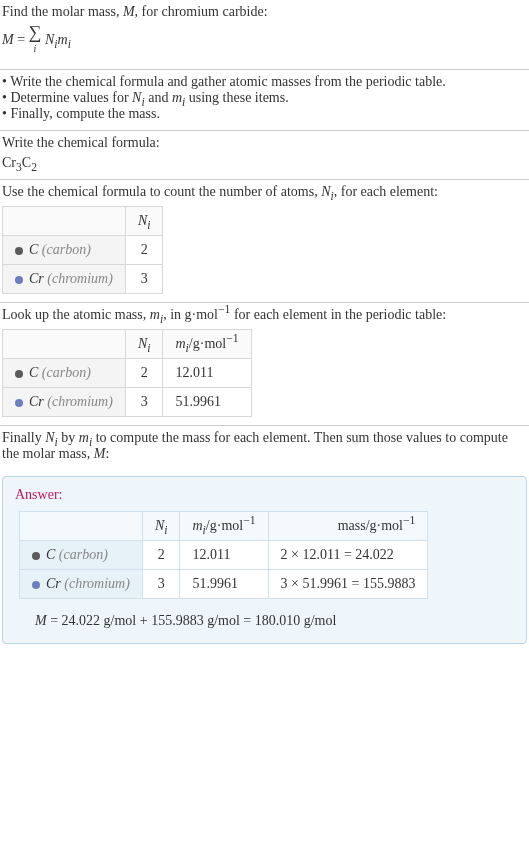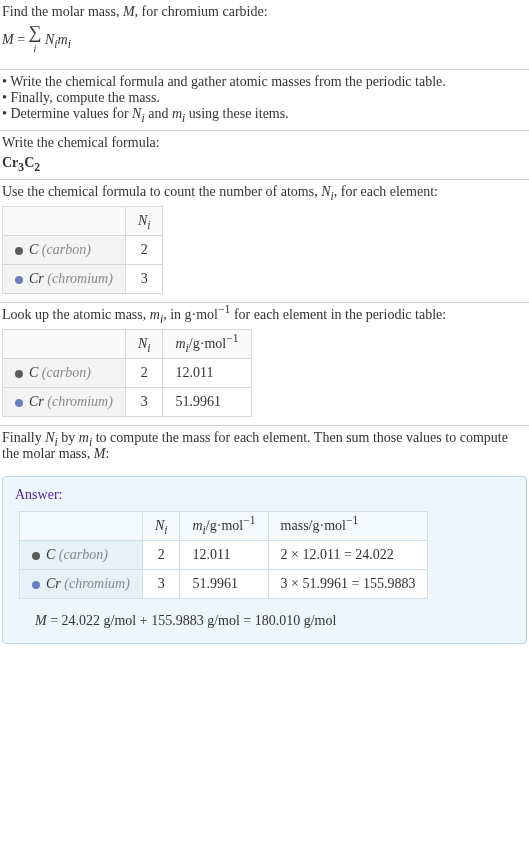--- a/index.html
+++ b/index.html
@@ -33,21 +33,21 @@
 }
 table.data th, table.data td {
   border: 1px solid #d8d8d8;
   padding: 6px 12px;
   text-align: left;
   font-weight: normal;
   background: #fff;
 }
 table.data th {
   background: #fafafa;
-  text-align: left;
+  text-align: right;
 }
 table.data td.num { text-align: center; }
 .elem-dot {
   display: inline-block;
   width: 8px; height: 8px;
   border-radius: 50%;
   margin-right: 6px;
   vertical-align: middle;
 }
 .elem-dot.c { background: #5b5b5b; }
@@ -62,21 +62,21 @@
   font-weight: normal;
 }
 .answer-box {
   border: 1px solid #b8d4e8;
   background: #eef6fb;
   border-radius: 4px;
   margin: 6px 2px;
   padding: 10px 12px 14px 12px;
 }
 .answer-box .alabel {
-  color: #4c1d95;
+  color: #be185d;
   margin-bottom: 8px;
 }
 .answer-box table.data th,
 .answer-box table.data td {
   border: 1px solid #cfe0ec;
 }
 .answer-box table.data th {
   background: #f3f9fc;
 }
 .answer-box .elem-row td:first-child {
@@ -104,30 +104,30 @@
       <span class="sum-sym">∑</span><br>
       <span class="under">i</span>
     </span>
     <span>N</span><sub>i</sub><span>m</span><sub>i</sub>
   </div>
 </div>
 <hr class="divider">
 
 <div class="section">
   <div>• Write the chemical formula and gather atomic masses from the periodic table.</div>
+  <div>
+    <span>• Determine values for </span><i><span>N</span><sub>i</sub></i><span> and </span><i><span>m</span><sub>i</sub></i><span> using these items.</span>
+  </div>
   <div>• Finally, compute the mass.</div>
-  <div>
-    <span>• Determine values for </span><i><span>N</span><sub>i</sub></i><span> and </span><i><span>m</span><sub>i</sub></i><span> using these items.</span>
-  </div>
 </div>
 <hr class="divider">
 
 <div class="section">
   <div>Write the chemical formula:</div>
-  <div style="padding-top:4px;font-weight:bold;">
+  <div style="padding-top:4px;">
     <span>Cr</span><sub>3</sub><span>C</span><sub>2</sub>
   </div>
 </div>
 <hr class="divider">
 
 <div class="section">
   <div>
     <span>Use the chemical formula to count the number of atoms, </span><i><span>N</span><sub>i</sub></i><span>, for each element:</span>
   </div>
   <table class="data">

